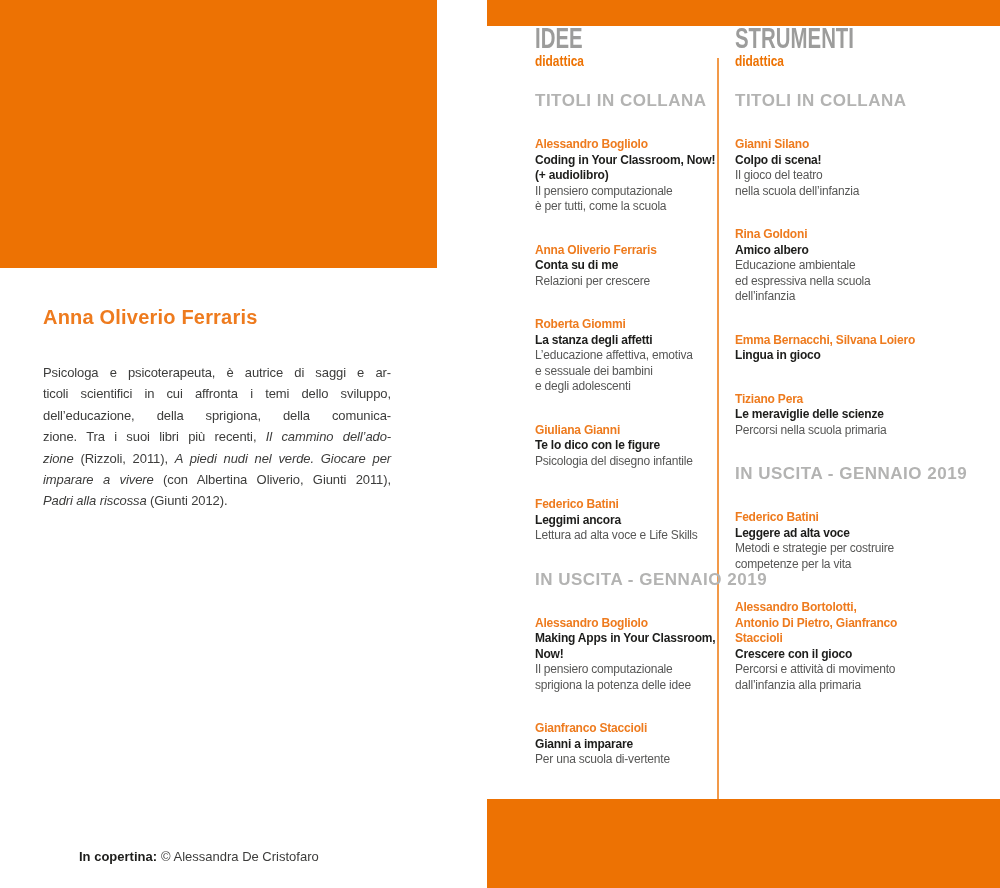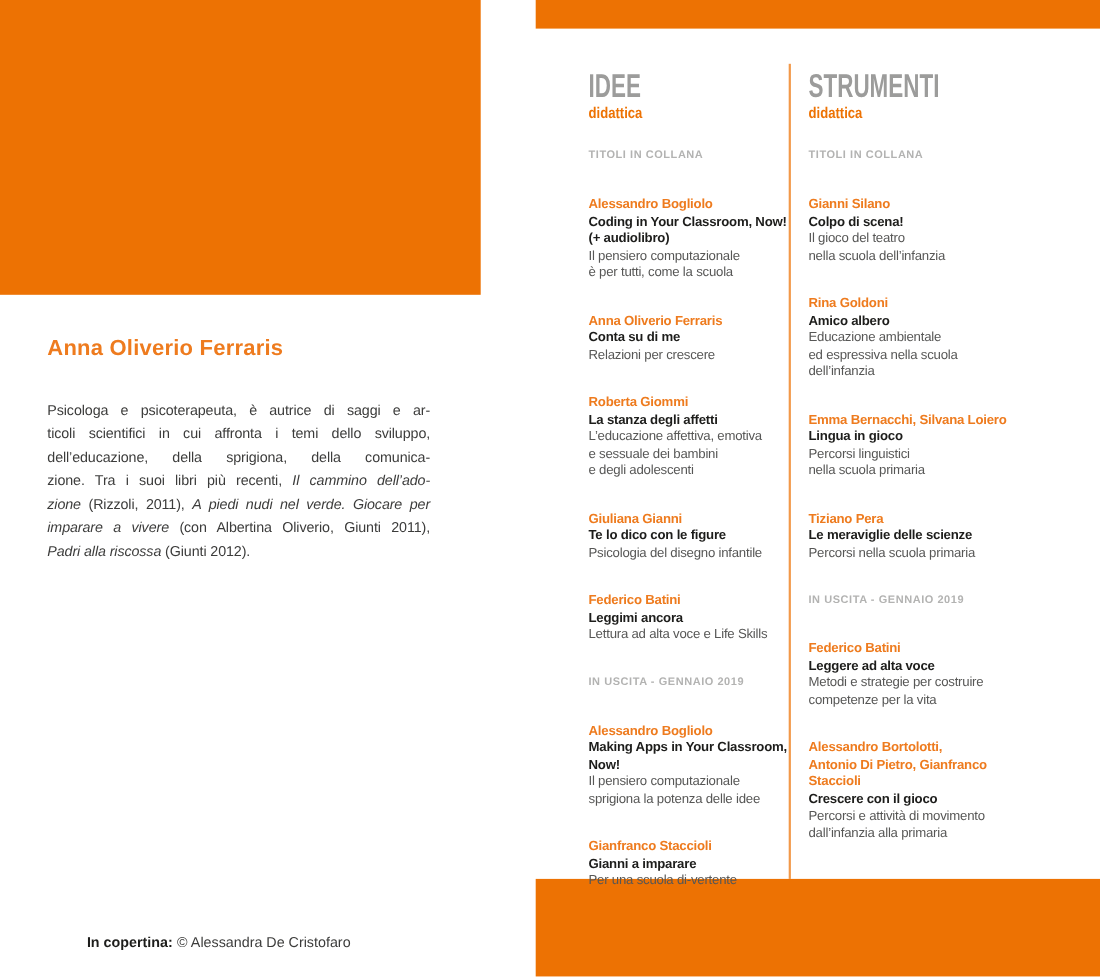--- a/index.html
+++ b/index.html
@@ -30,33 +30,33 @@
   .bio{
     position:absolute;left:43px;top:362px;width:348px;
     font-size:13px;line-height:21.4px;letter-spacing:-.1px;color:var(--bio-gray);
   }
   .bio-line{text-align:justify;text-align-last:justify;}
   .bio-line.last{text-align-last:left;}
   .bio-line i{font-style:italic;}
   .credit{position:absolute;left:43px;top:849px;font-size:13px;color:var(--bio-gray);margin-left:36px;}
   .credit-label{font-weight:bold;color:var(--title-dark);margin-right:4px;}
   
-  .col{position:absolute;top:0;padding-top:64px;}
+  .col{position:absolute;top:0;padding-top:23px;}
   .col-1{left:535px;width:183px;}
   .col-2{left:735px;width:250px;}
   .series-title{
     font-size:30px;line-height:30px;font-weight:bold;color:var(--series-gray);
     transform:scaleX(.68);transform-origin:left;white-space:pre;
   }
   .series-subtitle{
     font-size:14px;line-height:15px;font-weight:bold;color:var(--accent-orange);
     transform:scaleX(.85);transform-origin:left;margin-top:1px;white-space:pre;
   }
   .section-heading{
-    font-size:10px;line-height:16px;font-weight:bold;letter-spacing:.5px;
+    font-size:17px;line-height:16px;font-weight:bold;letter-spacing:.5px;
     color:var(--heading-gray);margin:24px 0 14px;white-space:pre;
   }
   .section-heading.uscita{margin-top:28px;}
   .book{margin-bottom:15px;margin-top:28px;}
   .b-author,.b-title,.b-desc{white-space:pre;font-size:12px;line-height:15.5px;letter-spacing:-.2px;}
   .b-author{color:var(--text-orange);font-weight:bold;}
   .b-title{color:var(--title-dark);font-weight:bold;}
   .b-desc{color:var(--body-gray);}
 </style>
 </head>
@@ -144,22 +144,20 @@
         <div class="book">
           <div class="b-author">Rina Goldoni</div>
           <div class="b-title">Amico albero</div>
           <div class="b-desc">Educazione ambientale
 ed espressiva nella scuola
 dell’infanzia</div>
         </div>
         <div class="book">
           <div class="b-author">Emma Bernacchi, Silvana Loiero</div>
           <div class="b-title">Lingua in gioco</div>
-          <div class="b-desc">Percorsi linguistici
-nella scuola primaria</div>
         </div>
         <div class="book">
           <div class="b-author">Tiziano Pera</div>
           <div class="b-title">Le meraviglie delle scienze</div>
           <div class="b-desc">Percorsi nella scuola primaria</div>
         </div>
         <div class="section-heading uscita">IN USCITA - GENNAIO 2019</div>
         <div class="book">
           <div class="b-author">Federico Batini</div>
           <div class="b-title">Leggere ad alta voce</div>

